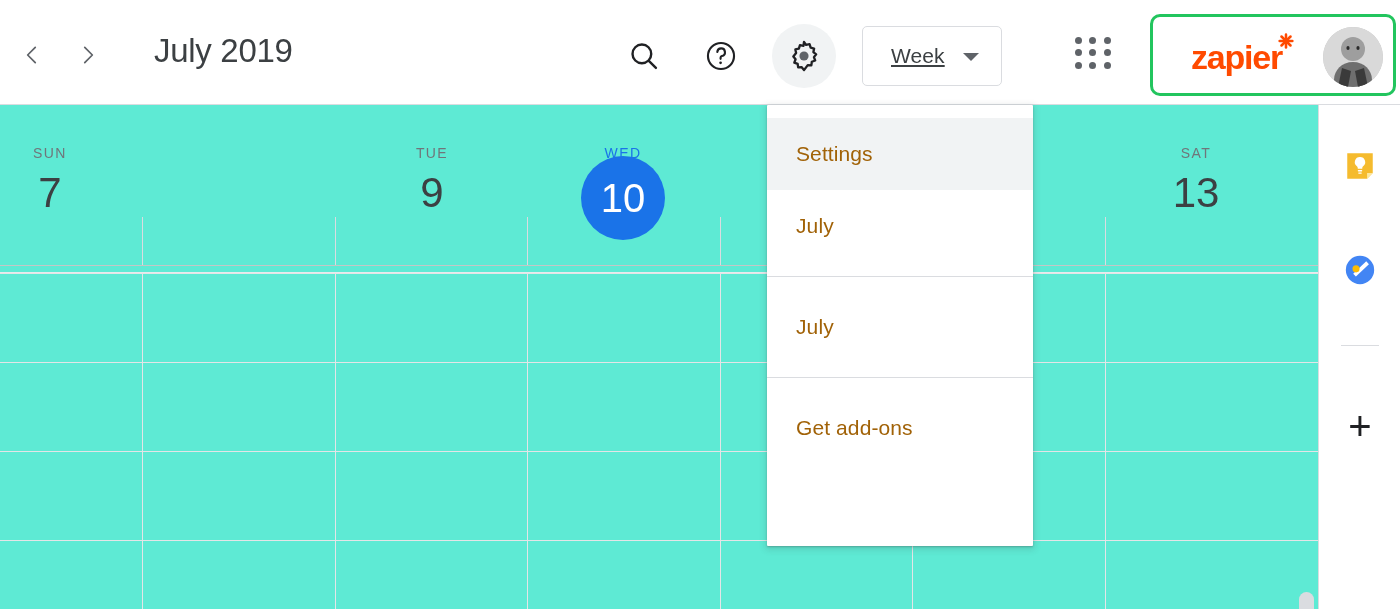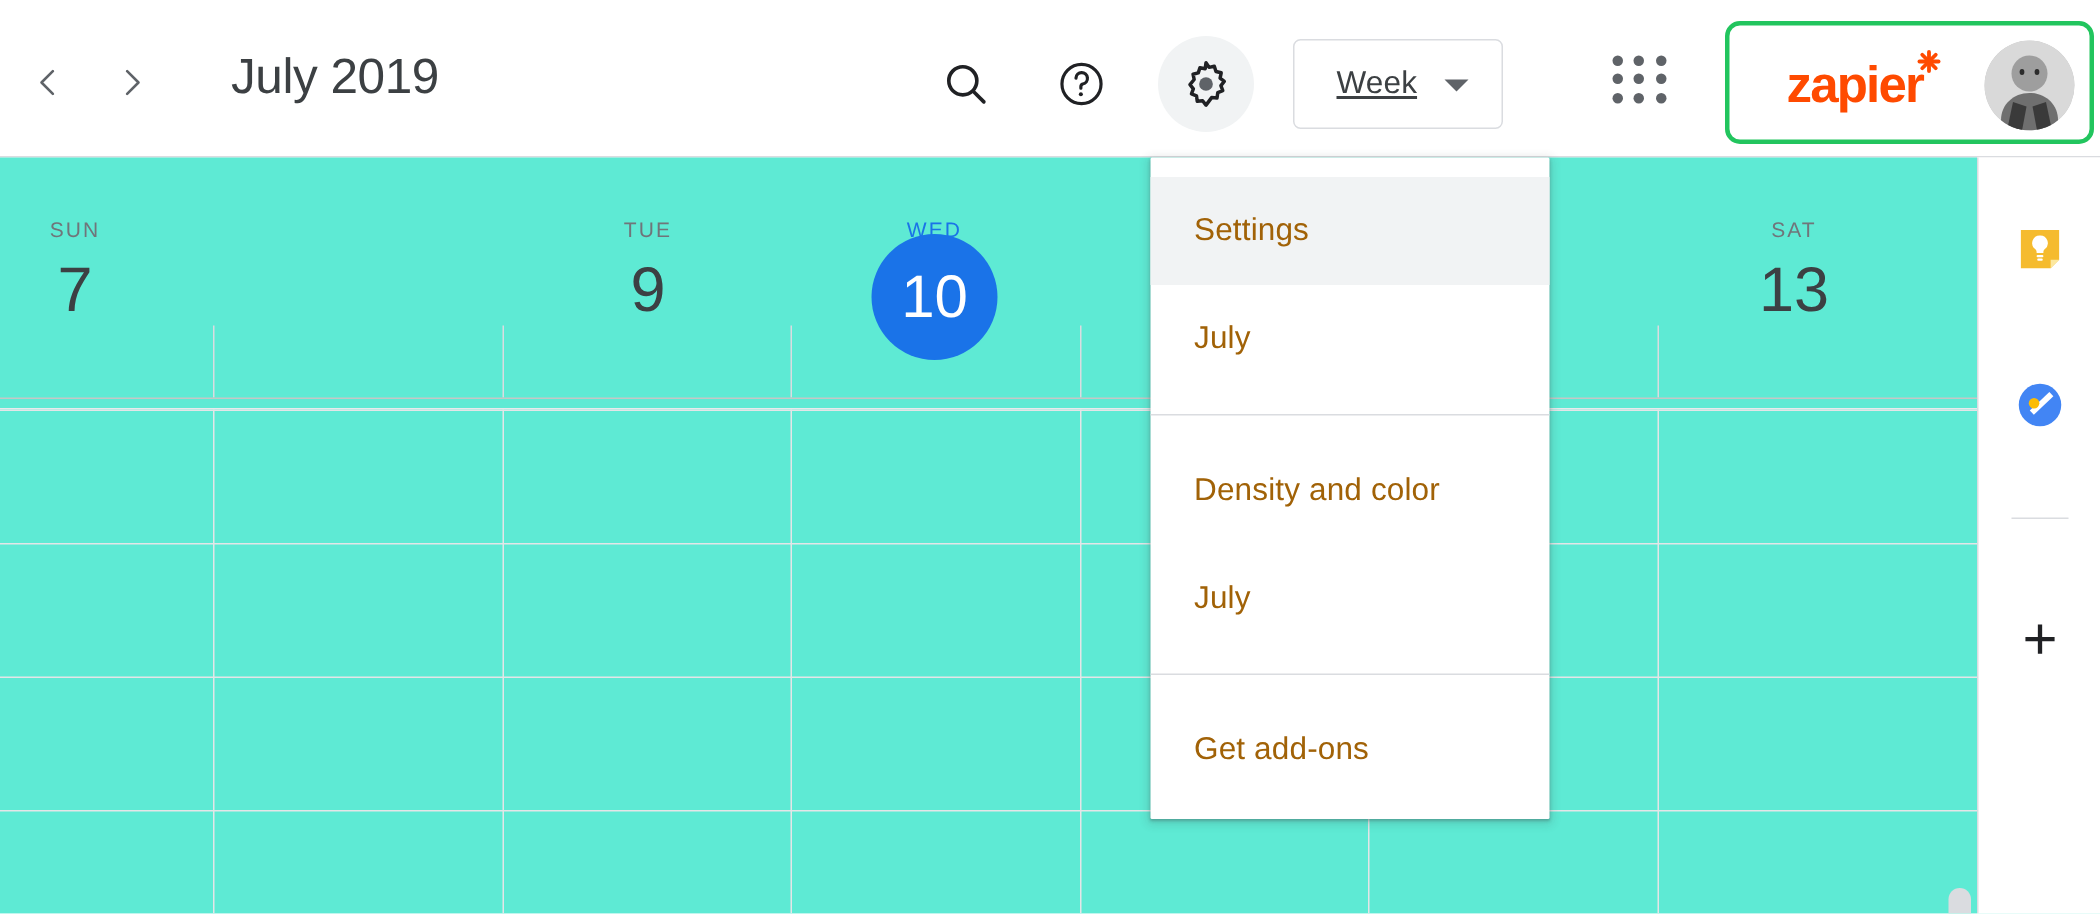--- a/index.html
+++ b/index.html
@@ -463,19 +463,18 @@
 
     <div class="rail-divider"></div>
 
     <div class="rail-add">+</div>
   </div>
 
   <div class="menu">
     <div class="menu-item highlight">Settings</div>
     <div class="menu-item">July</div>
     <div class="menu-sep"></div>
-    <div class="menu-item">Density and color</div>
     <div class="menu-item">July</div>
     <div class="menu-sep"></div>
     <div class="menu-item">Get add-ons</div>
   </div>
 
 </div>
 
 </body></html>

